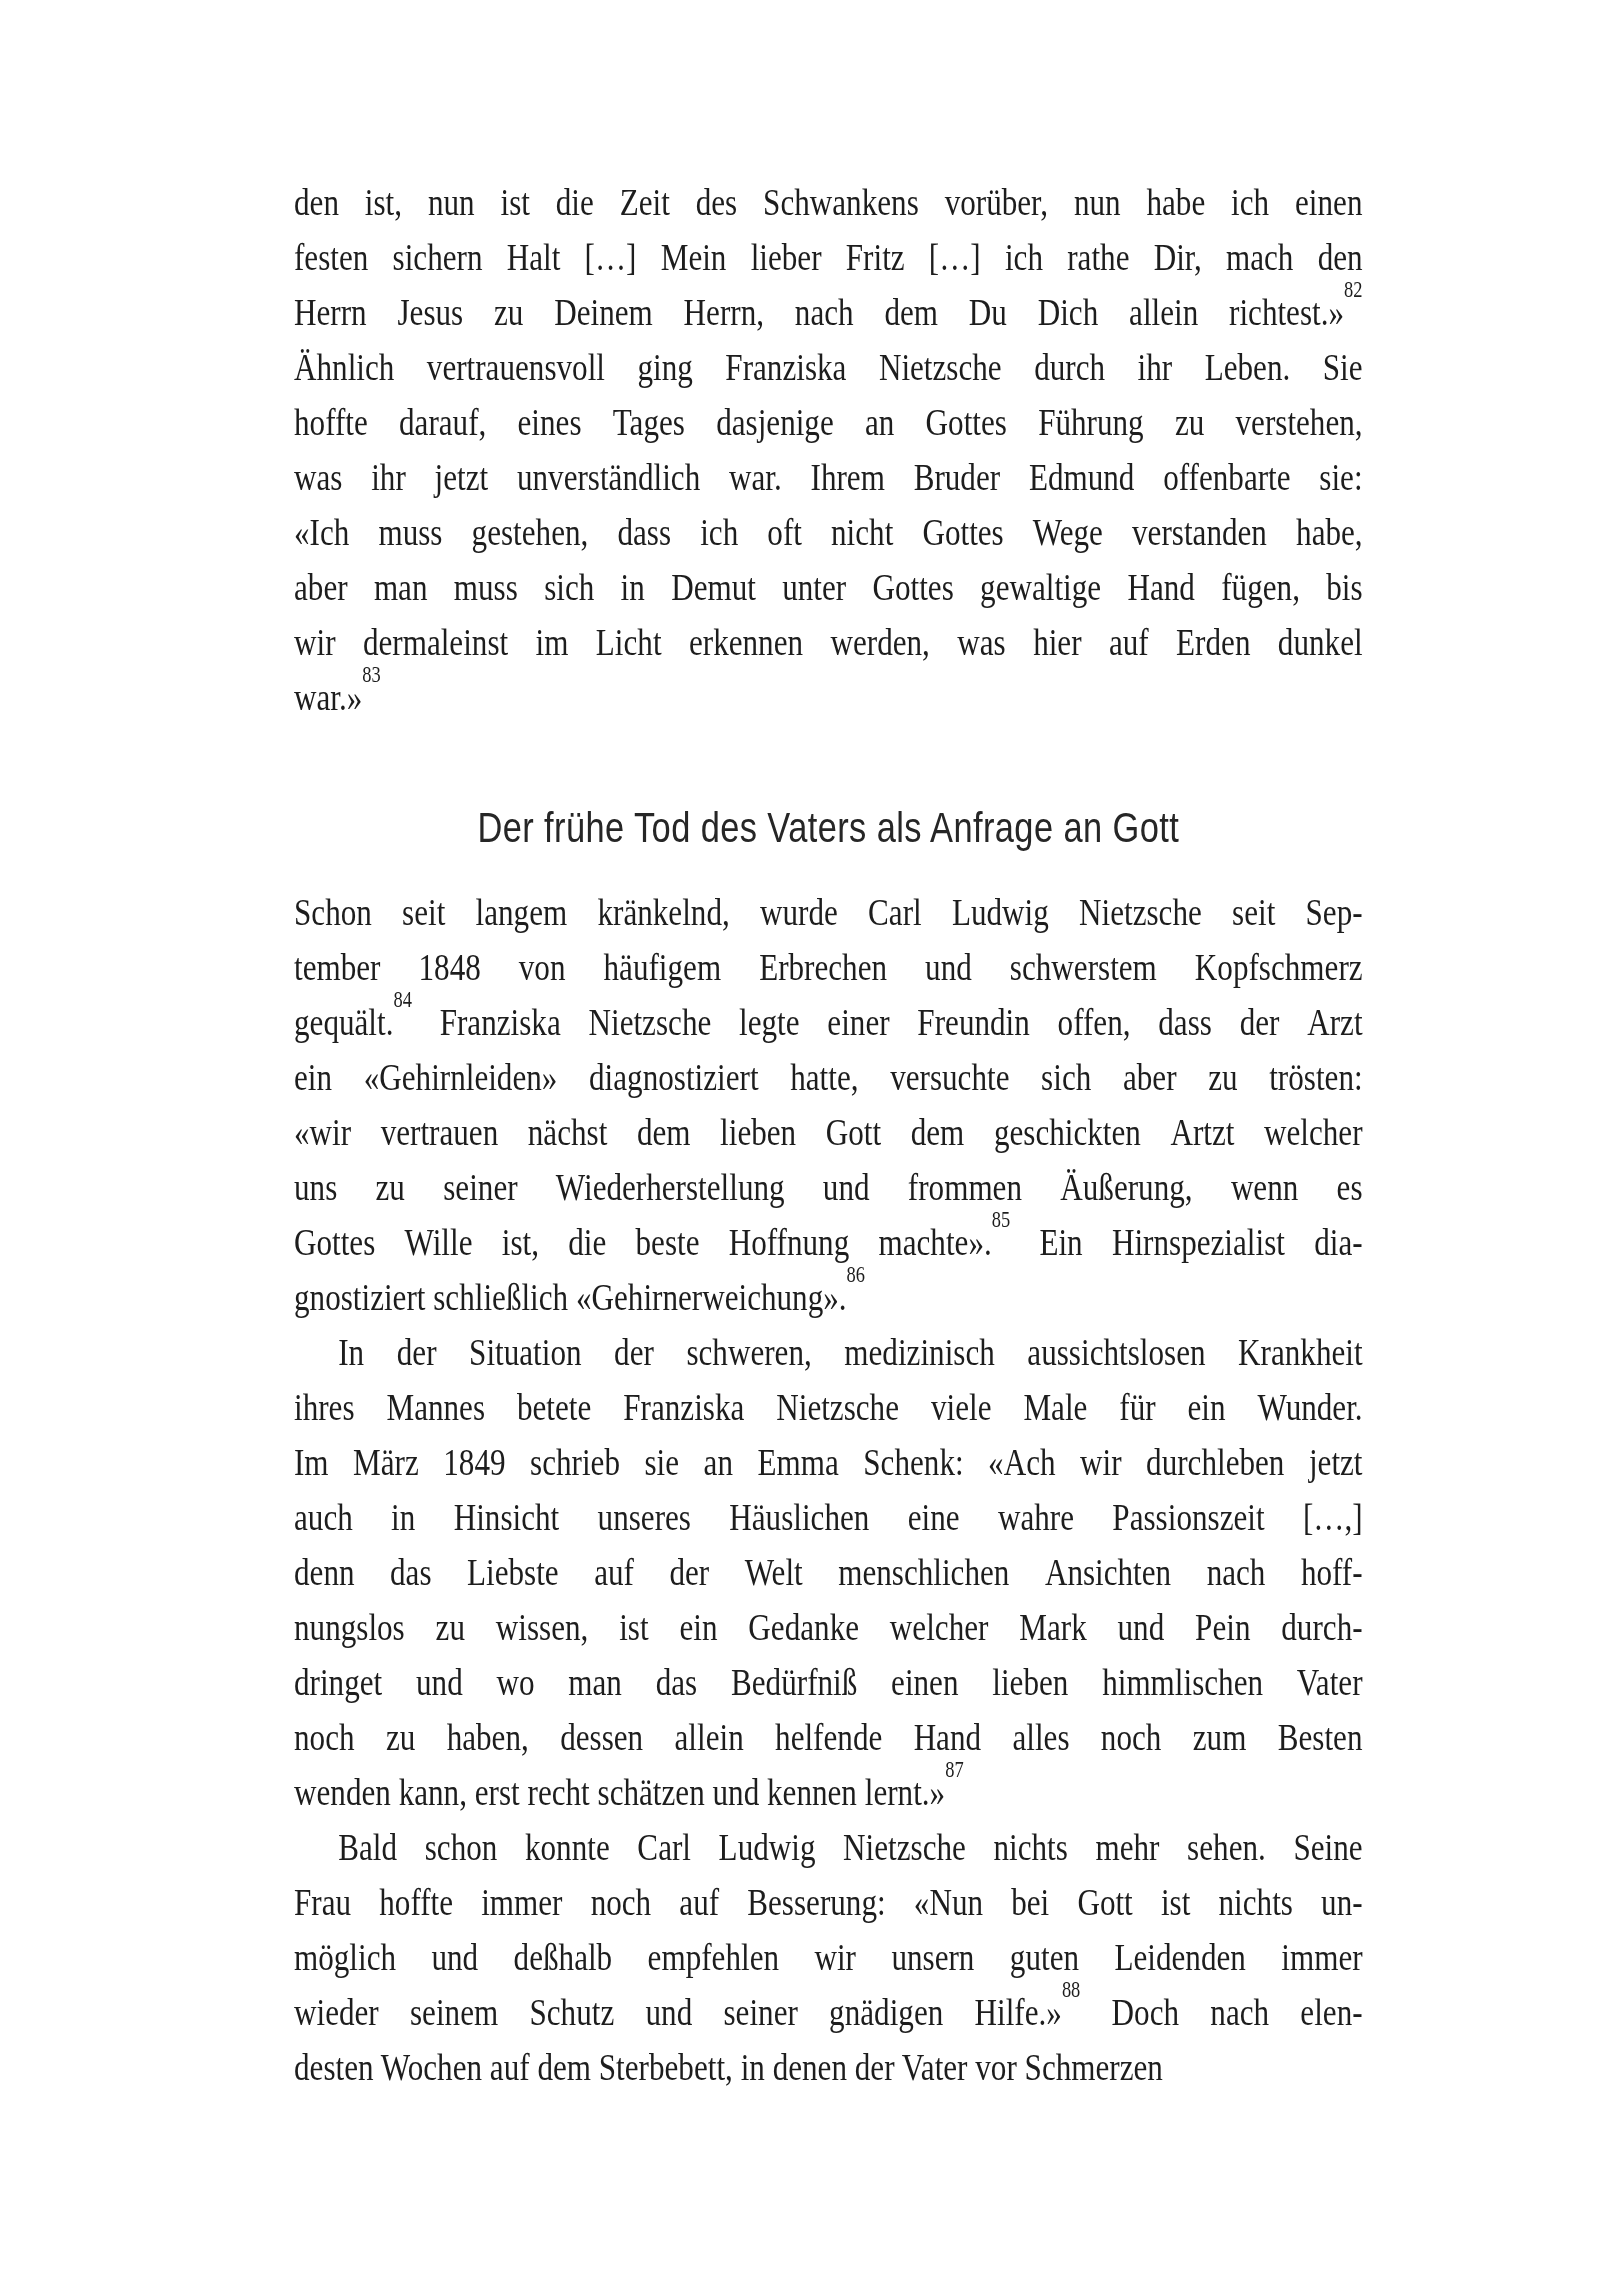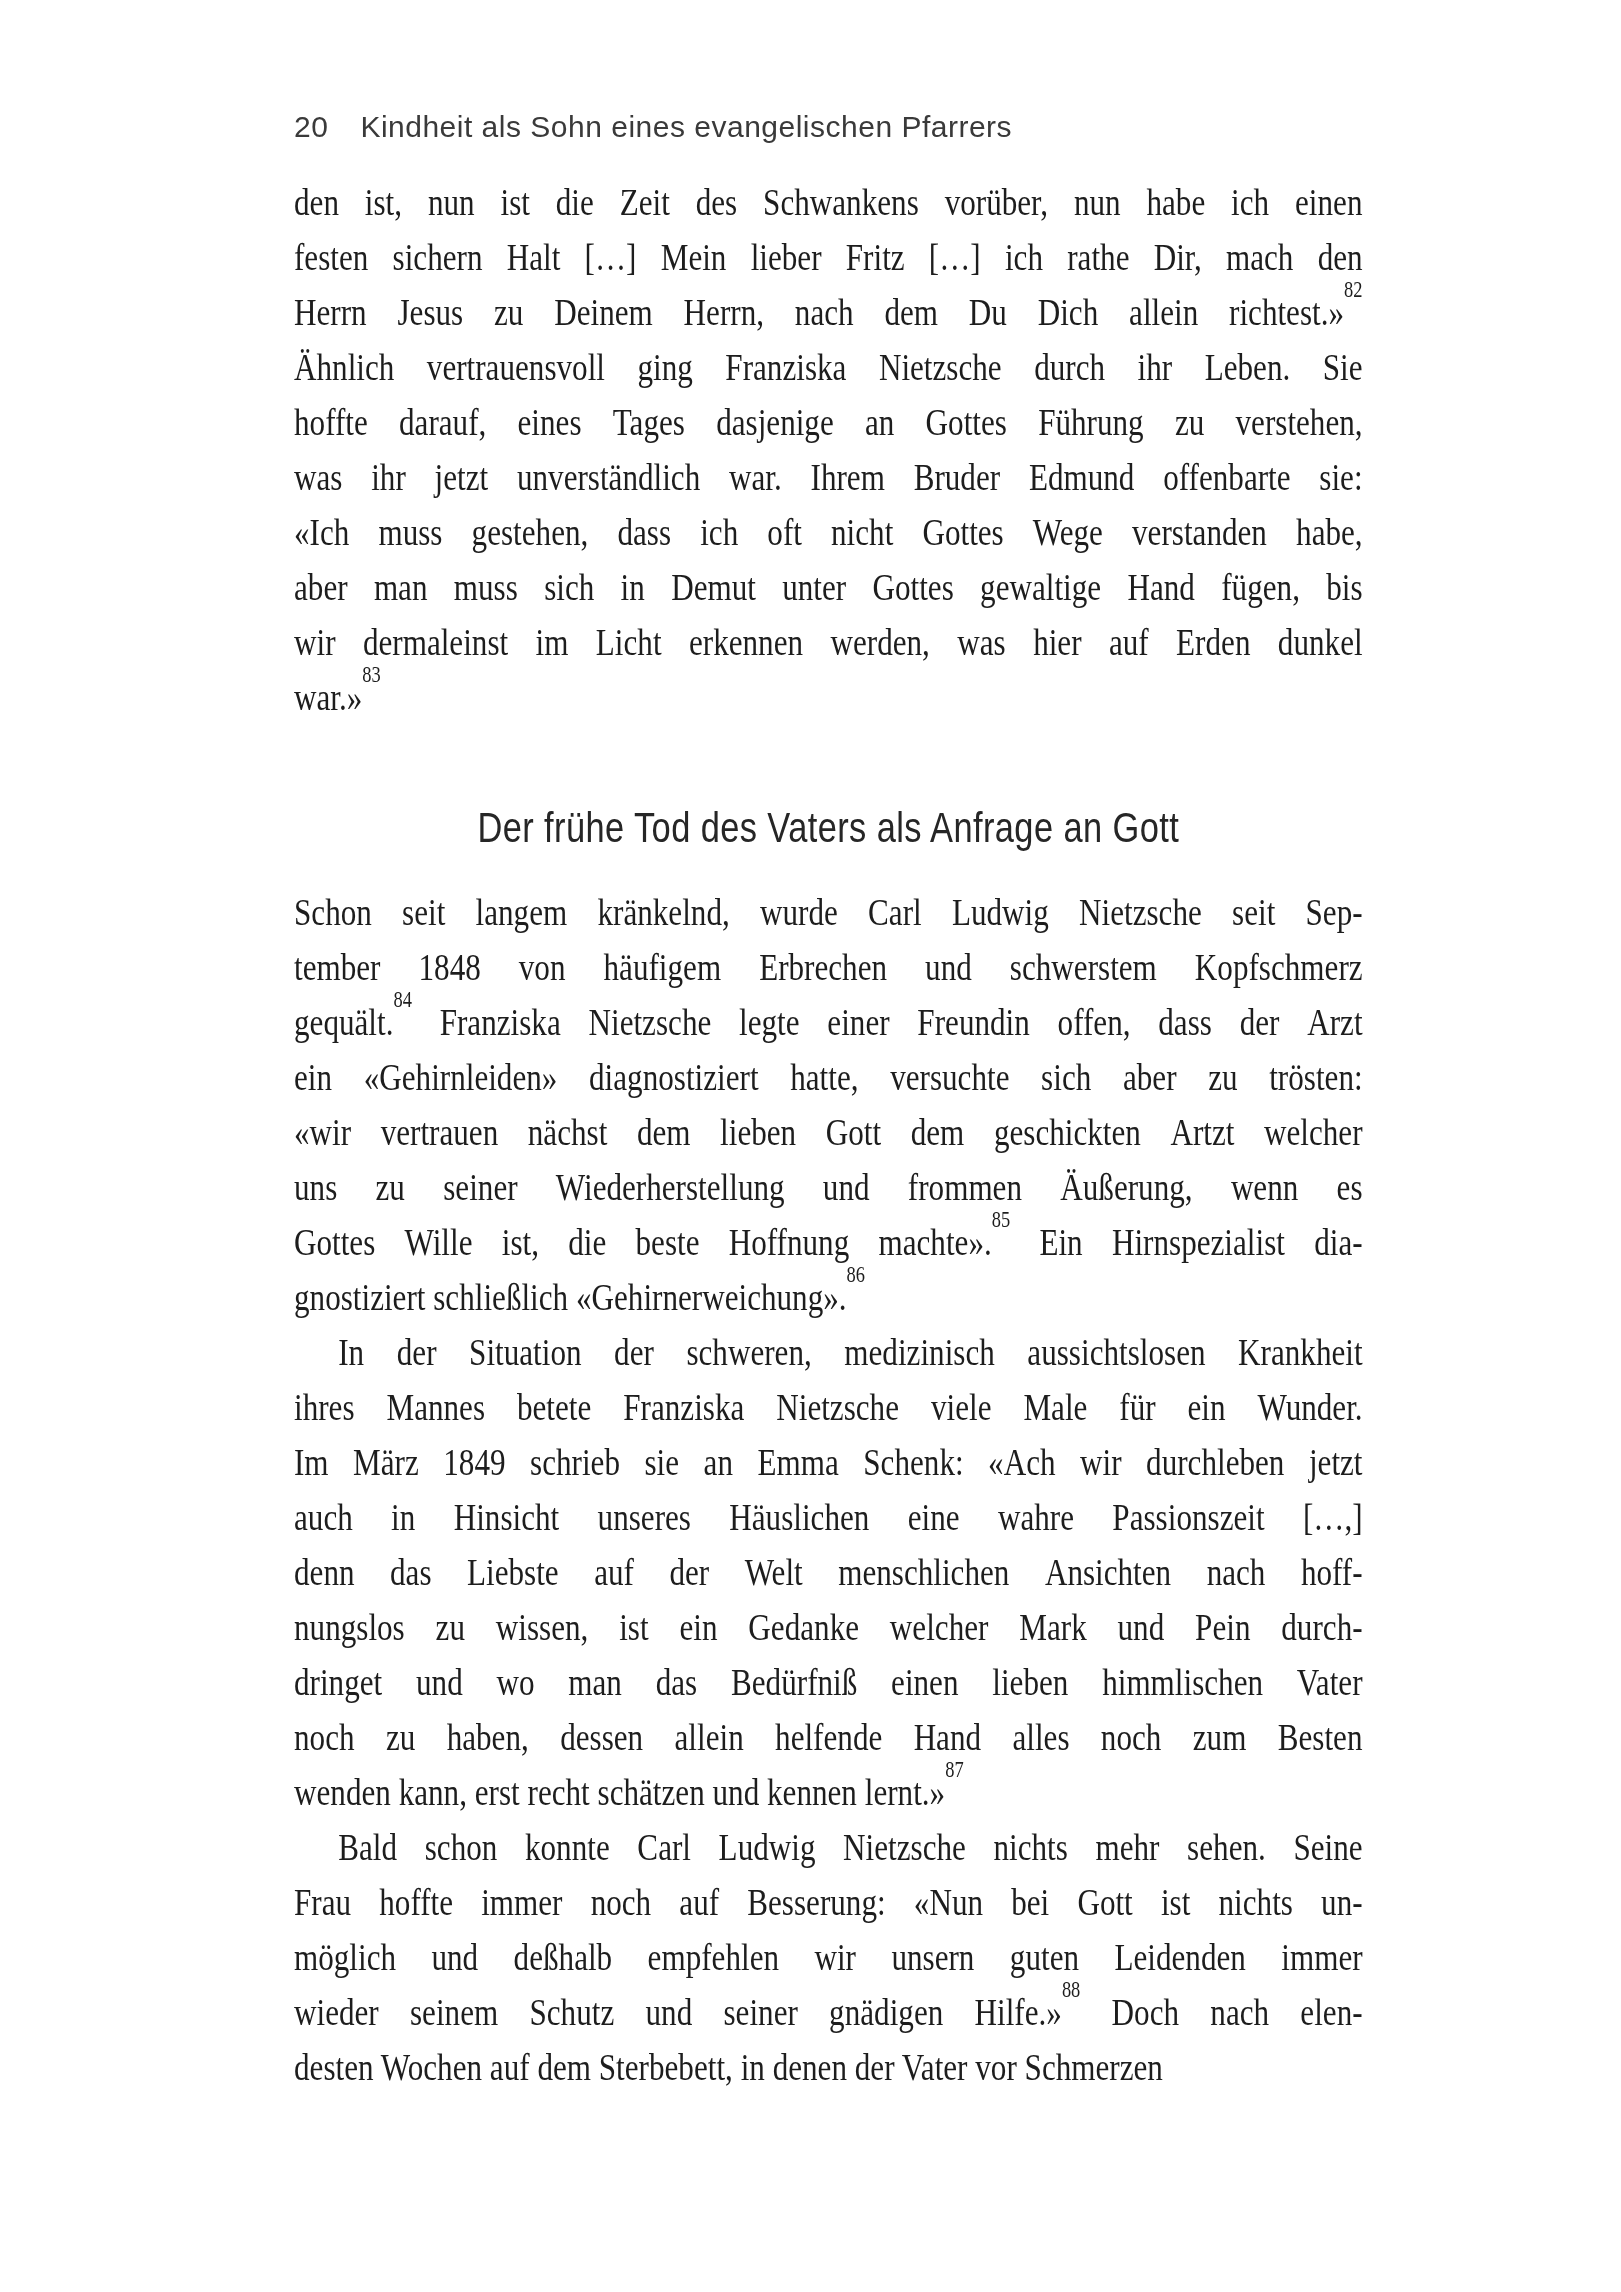--- a/index.html
+++ b/index.html
@@ -61,24 +61,20 @@
     margin-top: 75px;
     margin-bottom: 30px;
     color: var(--heading-text, #262626);
     letter-spacing: 0.5px;
   }
 </style>
 </head>
 <body>
 
 <div class="page">
-  <div class="running-header">
-    <span class="page-num">20</span>
-    <span class="chapter">Kindheit als Sohn eines evangelischen Pfarrers</span>
-  </div>
   <div class="column">
       <div class="para">
         <div class="line">
           <span class="w">den</span>
           <span class="w">ist,</span>
           <span class="w">nun</span>
           <span class="w">ist</span>
           <span class="w">die</span>
           <span class="w">Zeit</span>
           <span class="w">des</span>

